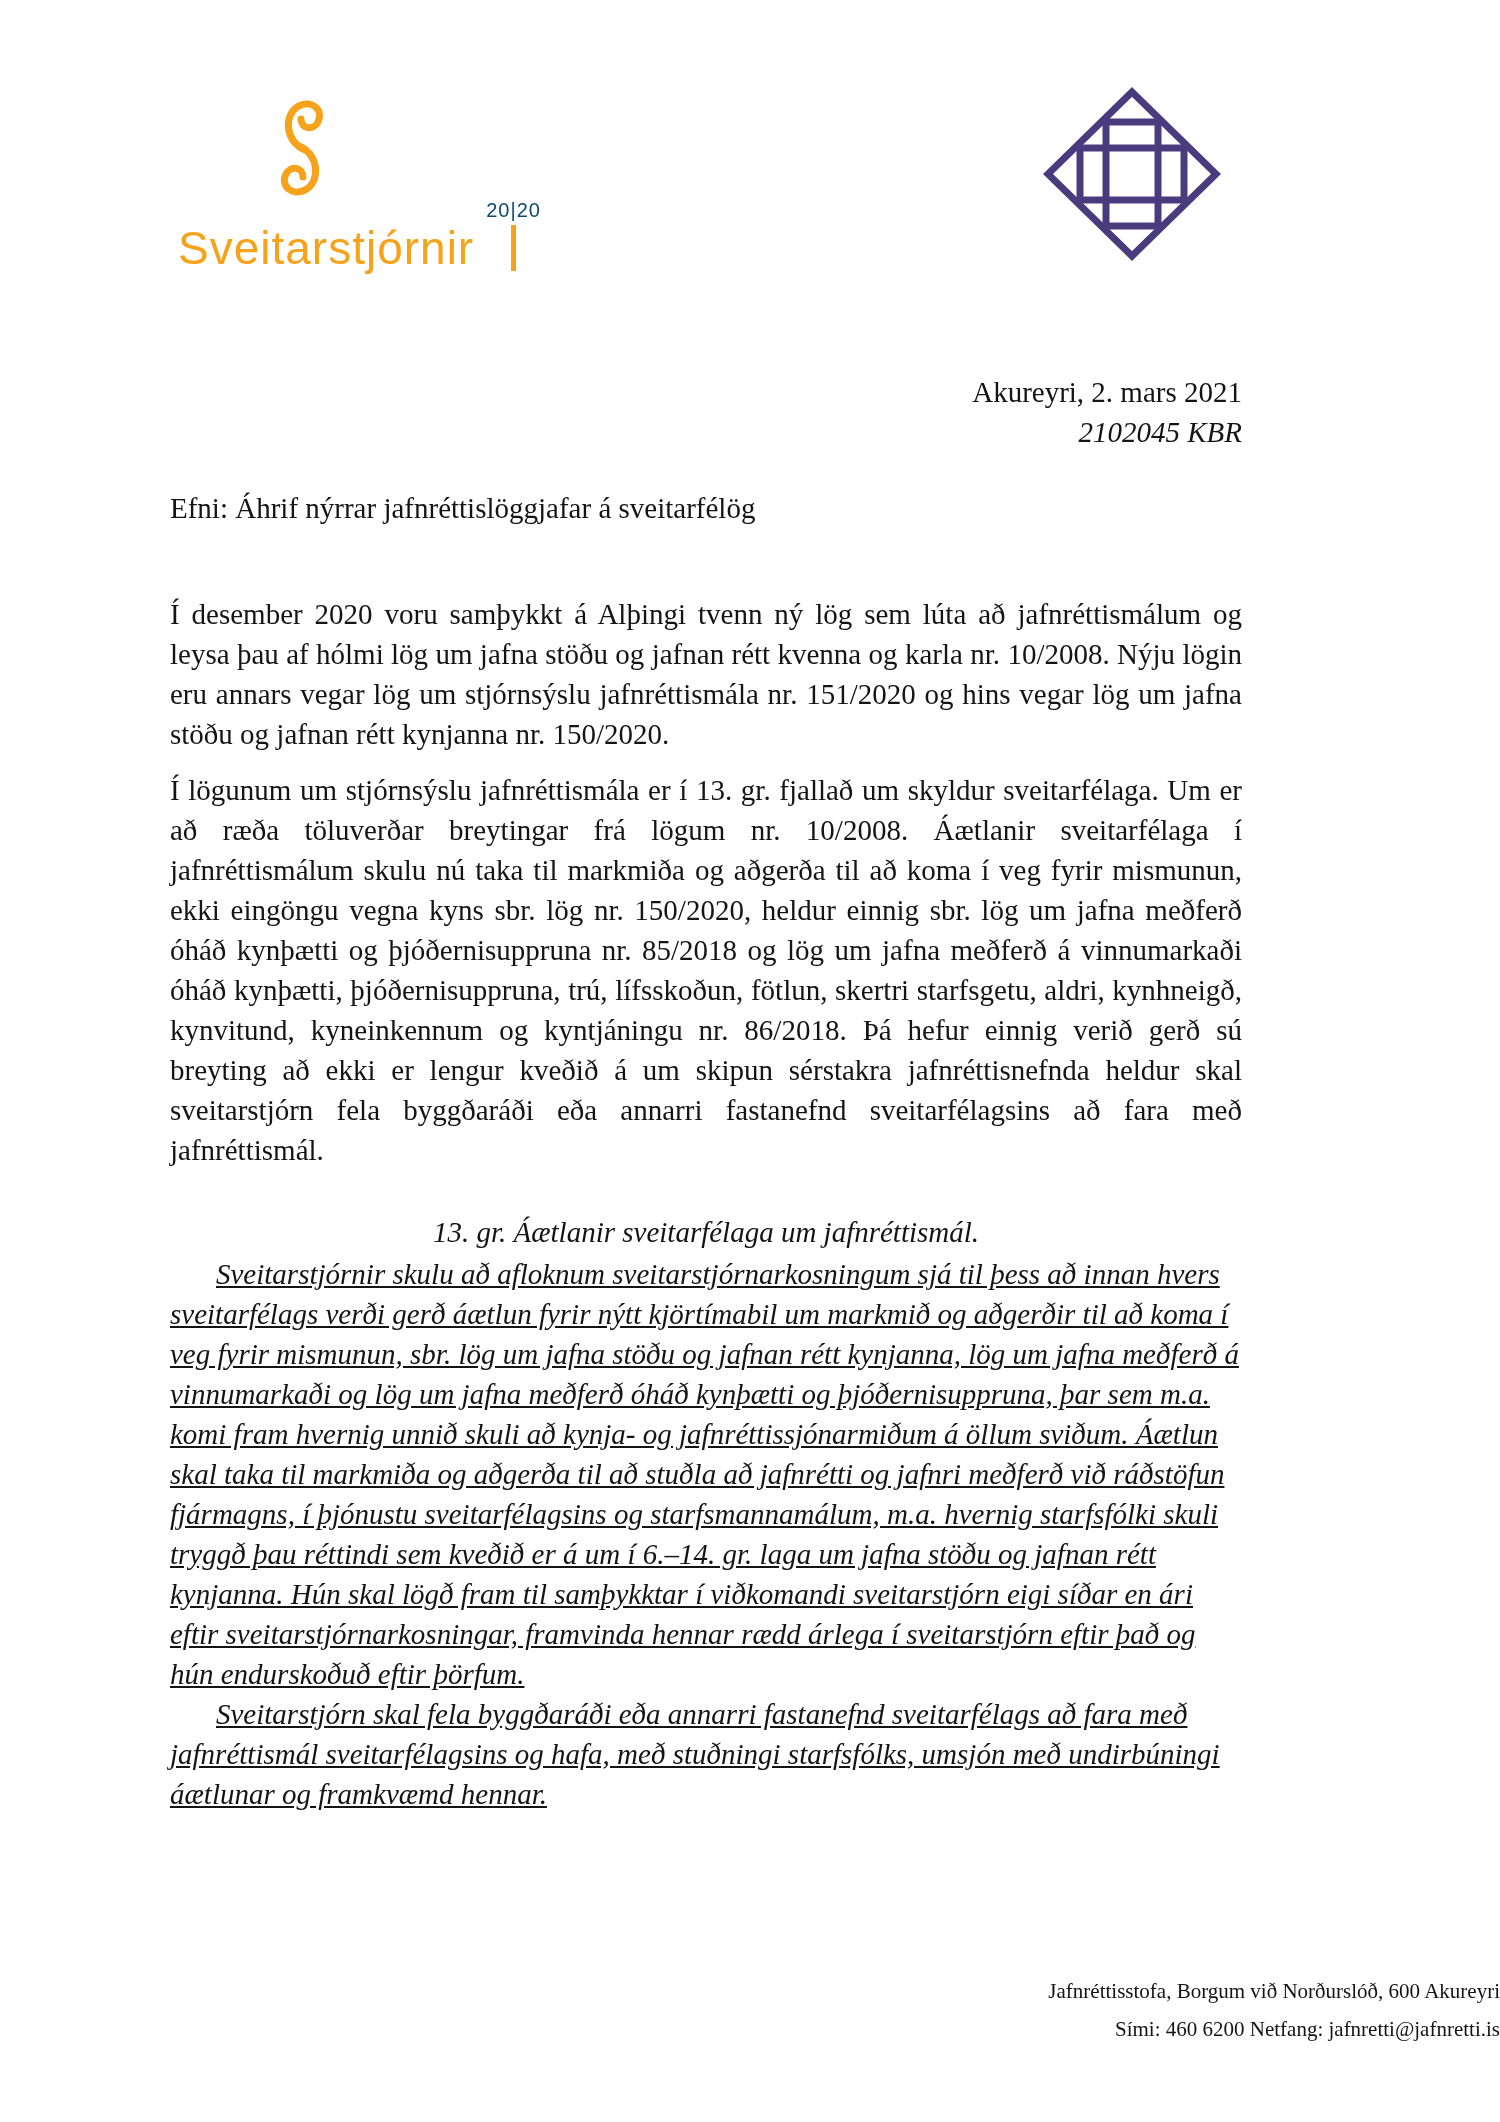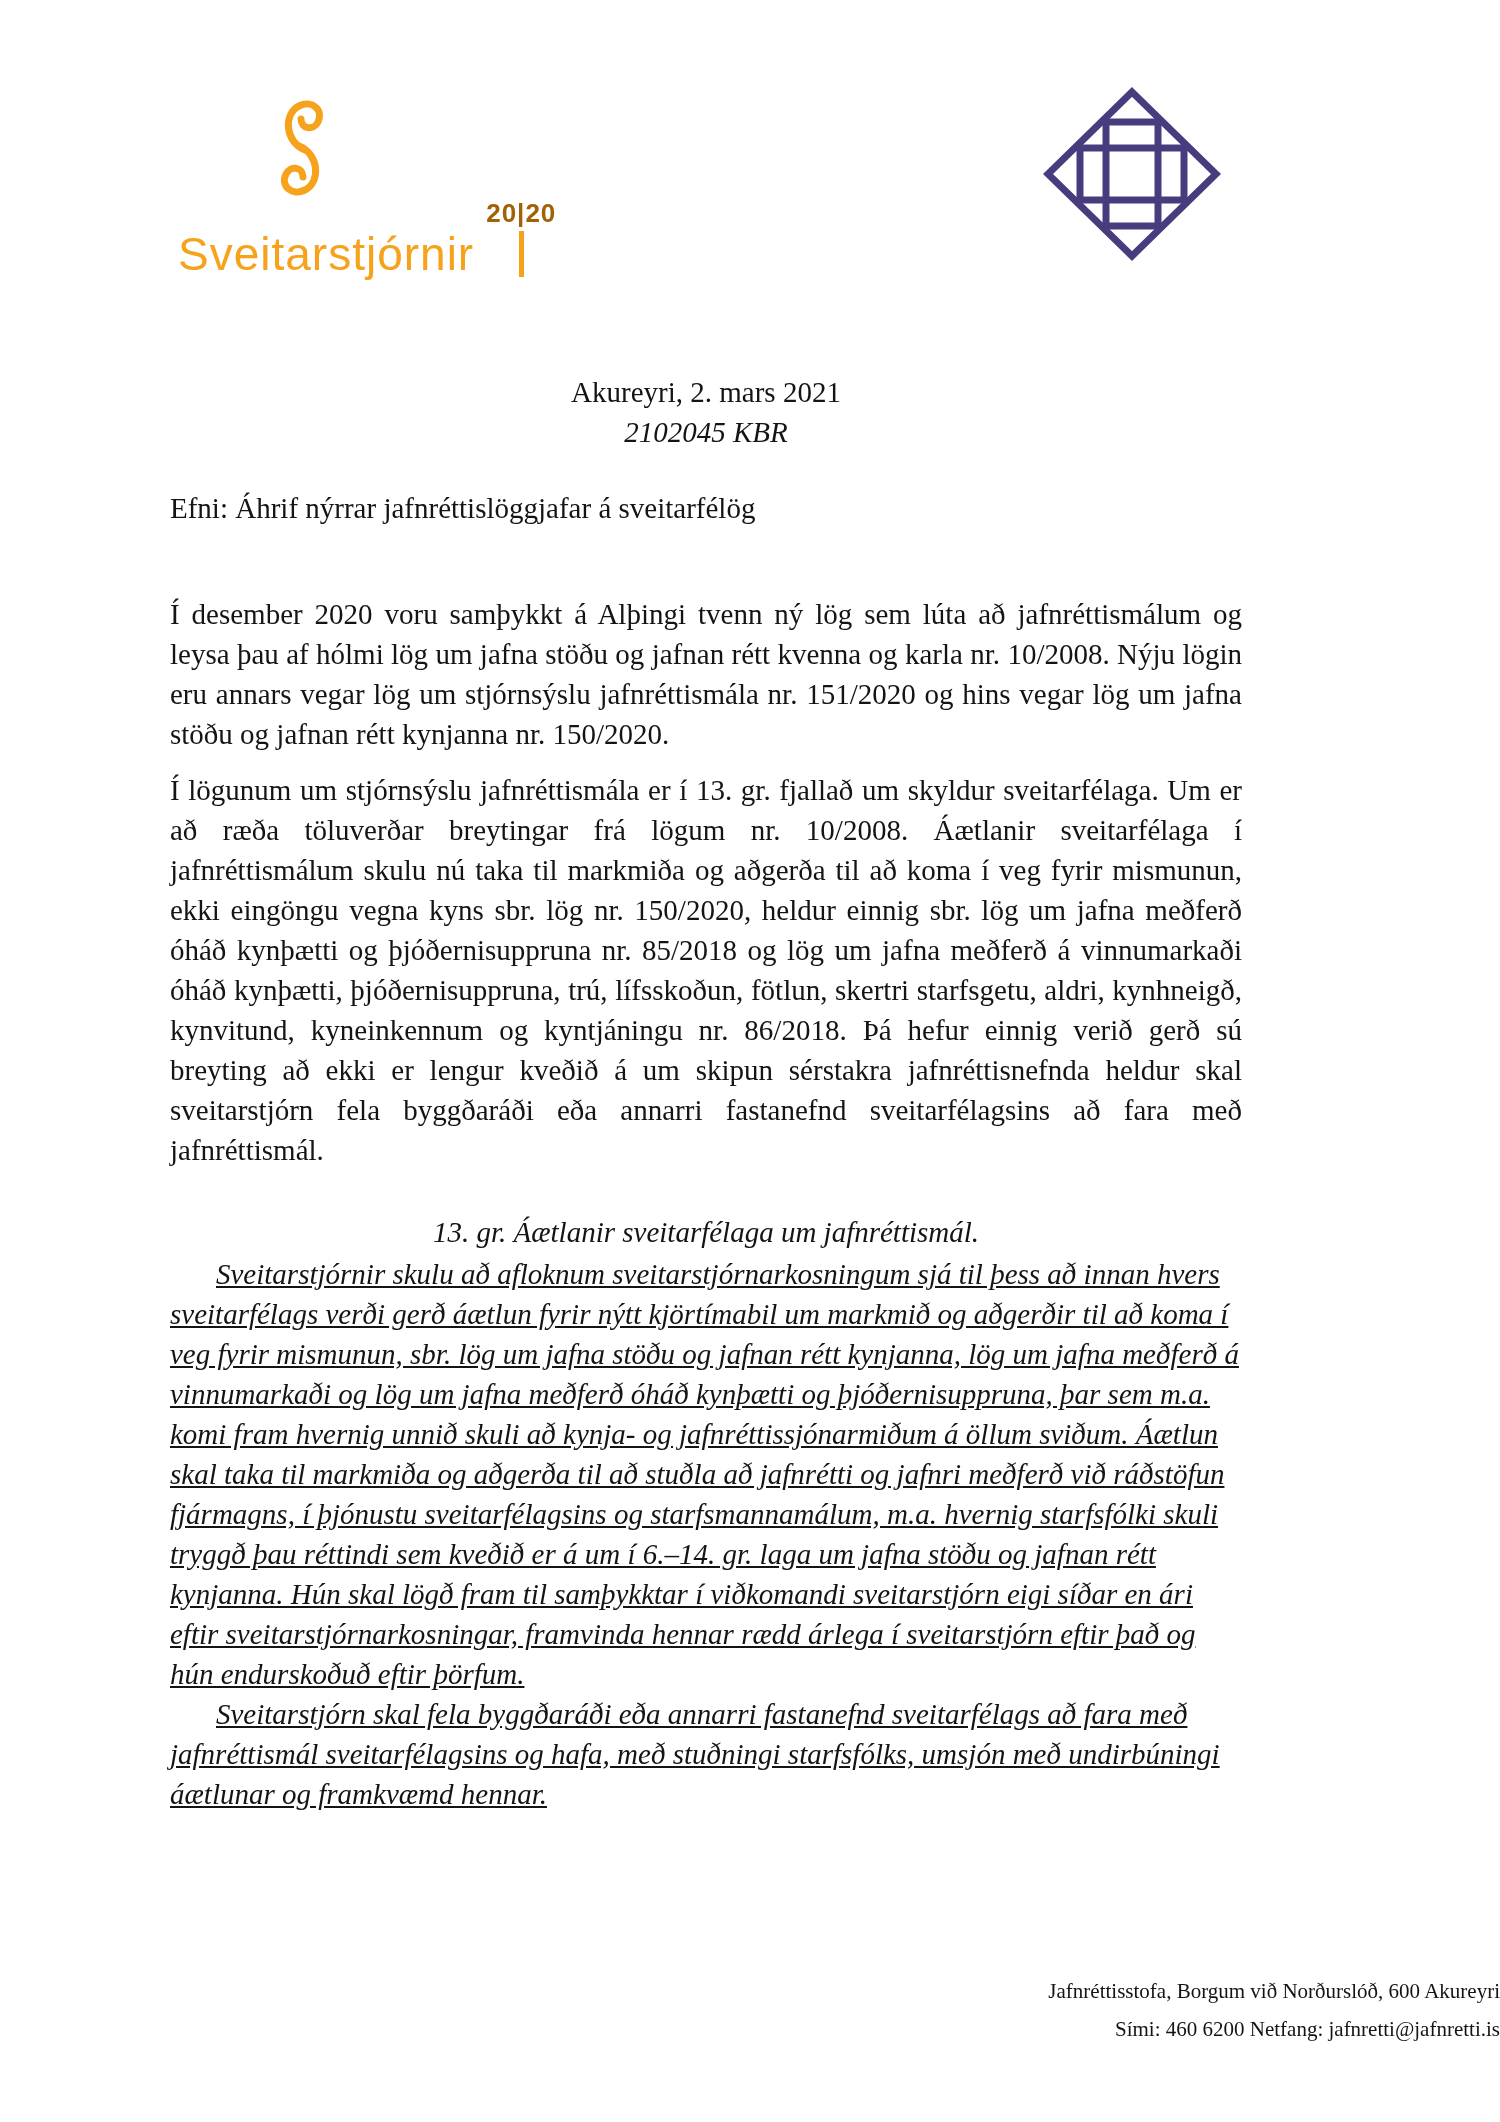--- a/index.html
+++ b/index.html
@@ -13,33 +13,33 @@
   
   .logo-left { position: absolute; left: 178px; top: 96px; }
   .spiral-wrap { margin-left: 90px; height: 104px; }
   .logo-row { display: flex; align-items: flex-end; gap: 12px; }
   .logo-name {
     font-family: "Liberation Sans", sans-serif; font-size: 46px;
     color: #F6A21B; letter-spacing: 1px; line-height: 1;
   }
   .logo-year-col { display: flex; flex-direction: column; align-items: center; }
   .logo-year {
-    font-family: "Liberation Sans", sans-serif; font-size: 26px; font-weight: bold;
-    color: #a16207; letter-spacing: 1px; line-height: 1;
+    font-family: "Liberation Sans", sans-serif; font-size: 20px; font-weight: normal;
+    color: #0c4a6e; letter-spacing: 1px; line-height: 1;
   }
   .logo-bar { width: 5px; height: 46px; background: #F6A21B; margin-top: 5px; }
   .logo-right { position: absolute; left: 1042px; top: 86px; }
 
   
   .content {
     position: absolute; left: 170px; top: 372px; width: 1072px;
     font-size: 29px; line-height: 40px;
   }
   .recipient { font-weight: bold; margin: 0 0 30px 0; }
-  .dateblock { text-align: center; margin: 0; }
+  .dateblock { text-align: right; margin: 0; }
   .ref { font-style: italic; }
   .subject { font-weight: normal; margin: 36px 0 0 0; }
   .body-paras { margin-top: 66px; }
   .body-paras p { margin: 0 0 16px 0; text-align: justify; }
   .quote-heading { font-style: italic; text-align: center; margin: 42px 0 2px 0; }
   .quote p { font-style: italic; text-indent: 46px; margin: 0; text-align: left; text-decoration: underline; }
 
   
   .footer {
     position: absolute; left: 0; right: 0; top: 1972px; text-align: right;

